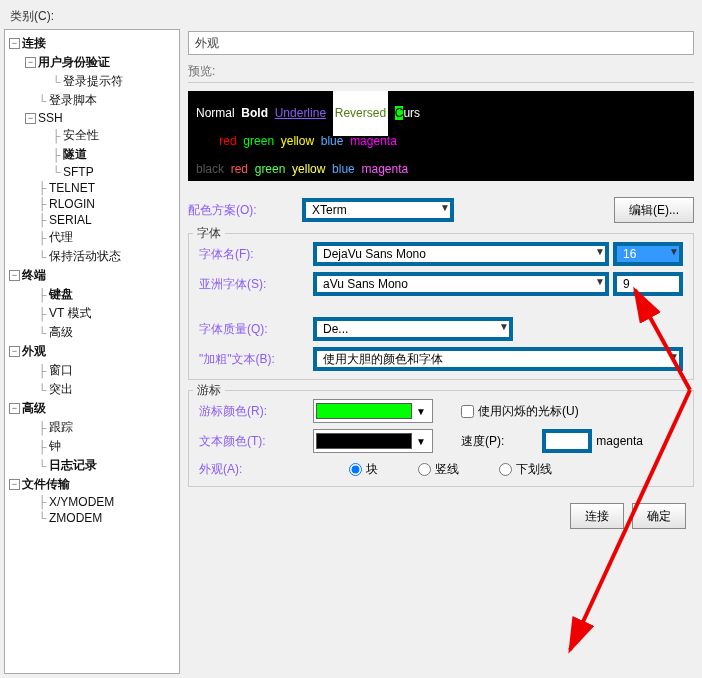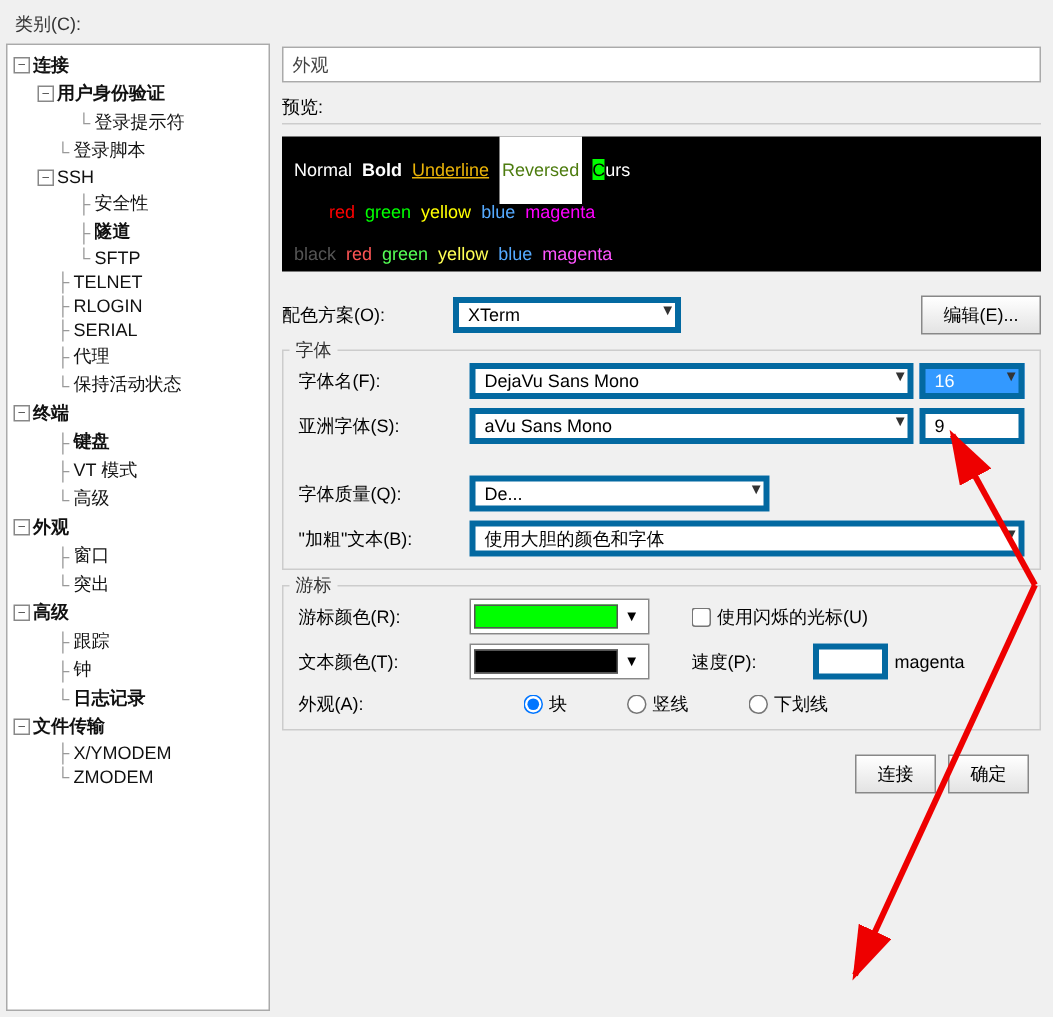--- a/index.html
+++ b/index.html
@@ -8,30 +8,30 @@
 .top-label { padding: 4px 6px; color: #333; }
 .main { display: flex; flex: 1; gap: 8px; }
 .sidebar { width: 176px; background: #fff; border: 1px solid #aaa; overflow-y: auto; padding: 4px 2px; }
 .tree-node { display: flex; align-items: center; gap: 2px; padding: 1px 2px; cursor: pointer; white-space: nowrap; }
 .tree-node .label { color: #111; }
 .tree-node.bold .label { font-weight: bold; }
 .tree-indent { display: inline-block; }
 .tree-toggle { width: 11px; height: 11px; border: 1px solid #888; display: inline-flex; align-items: center; justify-content: center; font-size: 9px; line-height: 9px; color: #555; }
 .tree-dash { color: #999; width: 10px; display: inline-block; text-align: center; }
 .content { flex: 1; display: flex; flex-direction: column; gap: 6px; padding: 2px 4px 0 0; background: #f0f0f0; }
-.section-title { color: #000000; padding: 2px 0; border-bottom: 1px solid #ccc; margin-bottom: 2px; }
+.section-title { color: #737373; padding: 2px 0; border-bottom: 1px solid #ccc; margin-bottom: 2px; }
 .preview { background: #000; color: #fff; font-family: monospace; font-size: 18px; padding: 8px; overflow: hidden; white-space: nowrap; height: 90px; }
 .preview .row { height: 28px; line-height: 28px; }
 .preview .norm { color: #fff; }
 .preview .bold { font-weight: bold; color: #fff; }
-.preview .under { text-decoration: underline; color: #eab308; }
+.preview .under { text-decoration: underline; color: #8b5cf6; }
 .preview .rev { background: #fff; color: #4d7c0f; padding: 16px 2px; }
 .preview .cur-bg { background: #0f0; color: #000; }
 .row-form { display: flex; align-items: center; gap: 4px; }
-.row-form .flabel { width: 110px; color: #000000; }
+.row-form .flabel { width: 110px; color: #8b5cf6; }
 .row-form select, .row-form input[type=text] { height: 24px; border: 4px solid #0369a1; background: #fff; padding: 0 6px; font-size: 12px; }
 .row-form .combo { flex: 1; position: relative; }
 .row-form .combo select { width: 100%; appearance: none; }
 .row-form .drop { position: absolute; right: 4px; top: 4px; pointer-events: none; font-size: 10px; color: #333; }
 .row-form .size { width: 70px; position: relative; }
 .row-form .size input { width: 100%; color: #fff; background: #3399ff; }
 .size .size-drop { position: absolute; right: 4px; top: 4px; pointer-events: none; font-size: 10px; color: #333; }
 .btn { height: 26px; padding: 0 14px; background: linear-gradient(#fff,#e3e3e3); border: 1px solid #888; cursor: pointer; }
 .fieldset { border: 1px solid #ccc; padding: 8px 10px; position: relative; margin-top: 4px; background: #f0f0f0; }
 .fieldset > .legend { position: absolute; top: -9px; left: 4px; background: #f0f0f0; padding: 0 4px; color: #333; }

